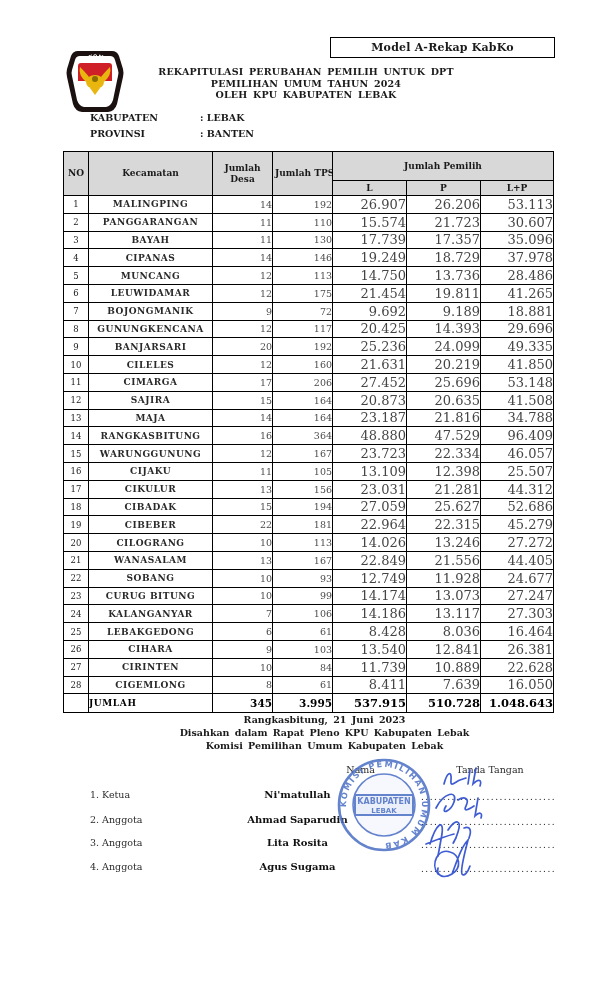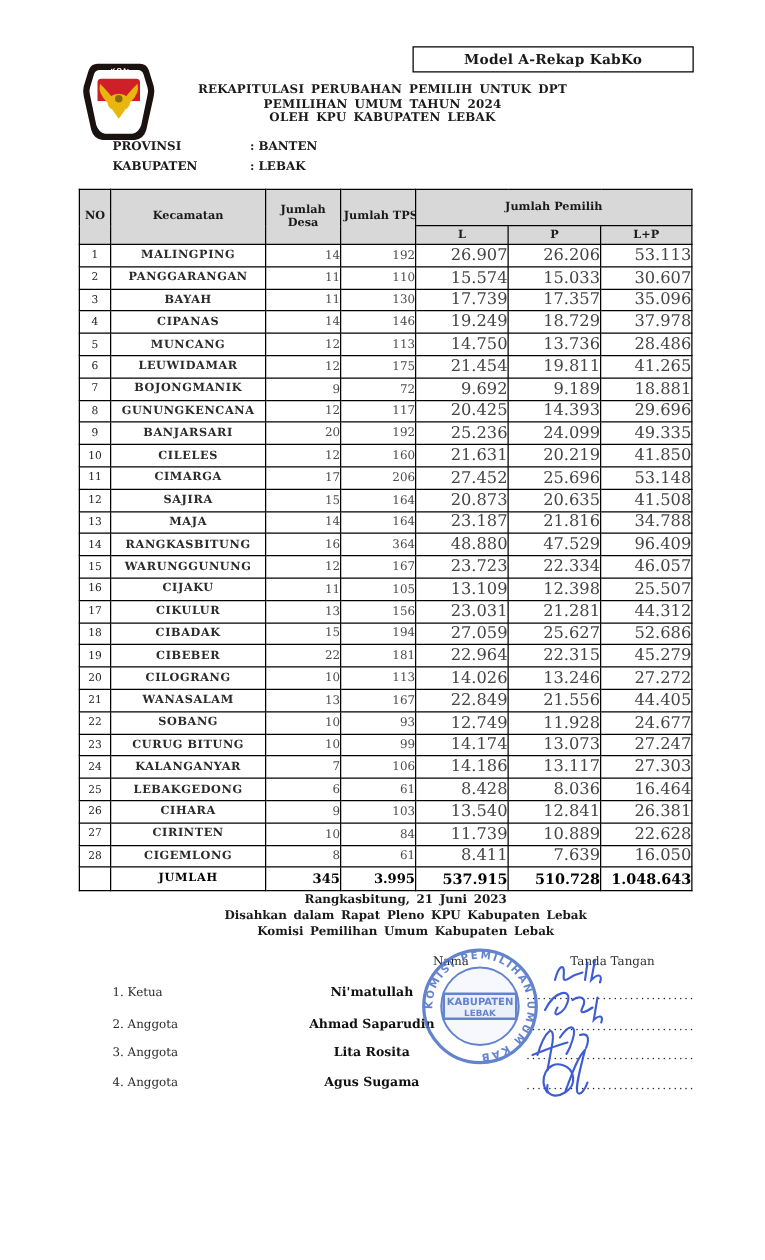--- a/index.html
+++ b/index.html
@@ -41,21 +41,21 @@
     line-height:11px; padding:1px 2px;
   }
   th.nowrap { white-space:nowrap; }
   table.rekap td { height:17.8px; padding:0; }
   td.no   { text-align:center; font-size:8.5px; color:#222; }
   td.name { text-align:center; padding-left:5px; font-size:9px; font-weight:bold;
             letter-spacing:0.5px; color:#2a2a2a; }
   td.desa, td.tps { text-align:right; padding-right:12px; font-size:9.5px; color:#4c4c4c; }
   td.l, td.p, td.lp { text-align:right; padding-right:7px; font-size:13px; color:#454545; }
   tr.total-row td { height:19px; font-weight:bold; color:#000; background:#fff; }
-  tr.total-row td.name { text-align:center; font-size:9px; letter-spacing:0.6px; padding-left:0; }
+  tr.total-row td.name { text-align:left; font-size:9px; letter-spacing:0.6px; padding-left:0; }
   tr.total-row td.desa, tr.total-row td.tps { font-size:10.5px; color:#000; }
   tr.total-row td.l, tr.total-row td.p, tr.total-row td.lp { font-size:11.5px; color:#000; }
 
   
   .footer-head {
     position:absolute; left:0; top:713px; width:612px; text-align:center;
     font-weight:bold; font-size:9.5px; line-height:13px; word-spacing:2px;padding-left:37px;
   }
   .sig-header { position:absolute; top:764px; left:0; width:612px; font-size:9.5px; color:#2b2b2b; }
   .nama-h { position:absolute; left:240px; width:135px; text-align:right; }
@@ -103,24 +103,24 @@
 </div>
 
 <div class="title-block">
   <div>REKAPITULASI PERUBAHAN PEMILIH UNTUK DPT</div>
   <div>PEMILIHAN UMUM TAHUN 2024</div>
   <div>OLEH KPU KABUPATEN LEBAK</div>
 </div>
 
 <div class="region-block">
   <div class="region-row">
-    <span class="region-label">PROVINSI</span><span>: BANTEN</span>
+    <span class="region-label">KABUPATEN</span><span>: LEBAK</span>
   </div>
   <div class="region-row">
-    <span class="region-label">KABUPATEN</span><span>: LEBAK</span>
+    <span class="region-label">PROVINSI</span><span>: BANTEN</span>
   </div>
 </div>
 
 <table class="rekap">
   <colgroup>
     <col style="width:25px">
       <col style="width:124px">
       <col style="width:60px">
     <col style="width:60px">
       <col style="width:74px">
@@ -150,21 +150,21 @@
         <td class="l">26.907</td>
         <td class="p">26.206</td>
         <td class="lp">53.113</td>
       </tr>
       <tr>
         <td class="no">2</td>
         <td class="name">PANGGARANGAN</td>
         <td class="desa">11</td>
         <td class="tps">110</td>
         <td class="l">15.574</td>
-        <td class="p">15.033</td>
+        <td class="p">21.723</td>
         <td class="lp">30.607</td>
       </tr>
       <tr>
         <td class="no">3</td>
         <td class="name">BAYAH</td>
         <td class="desa">11</td>
         <td class="tps">130</td>
         <td class="l">17.739</td>
         <td class="p">17.357</td>
         <td class="lp">35.096</td>

